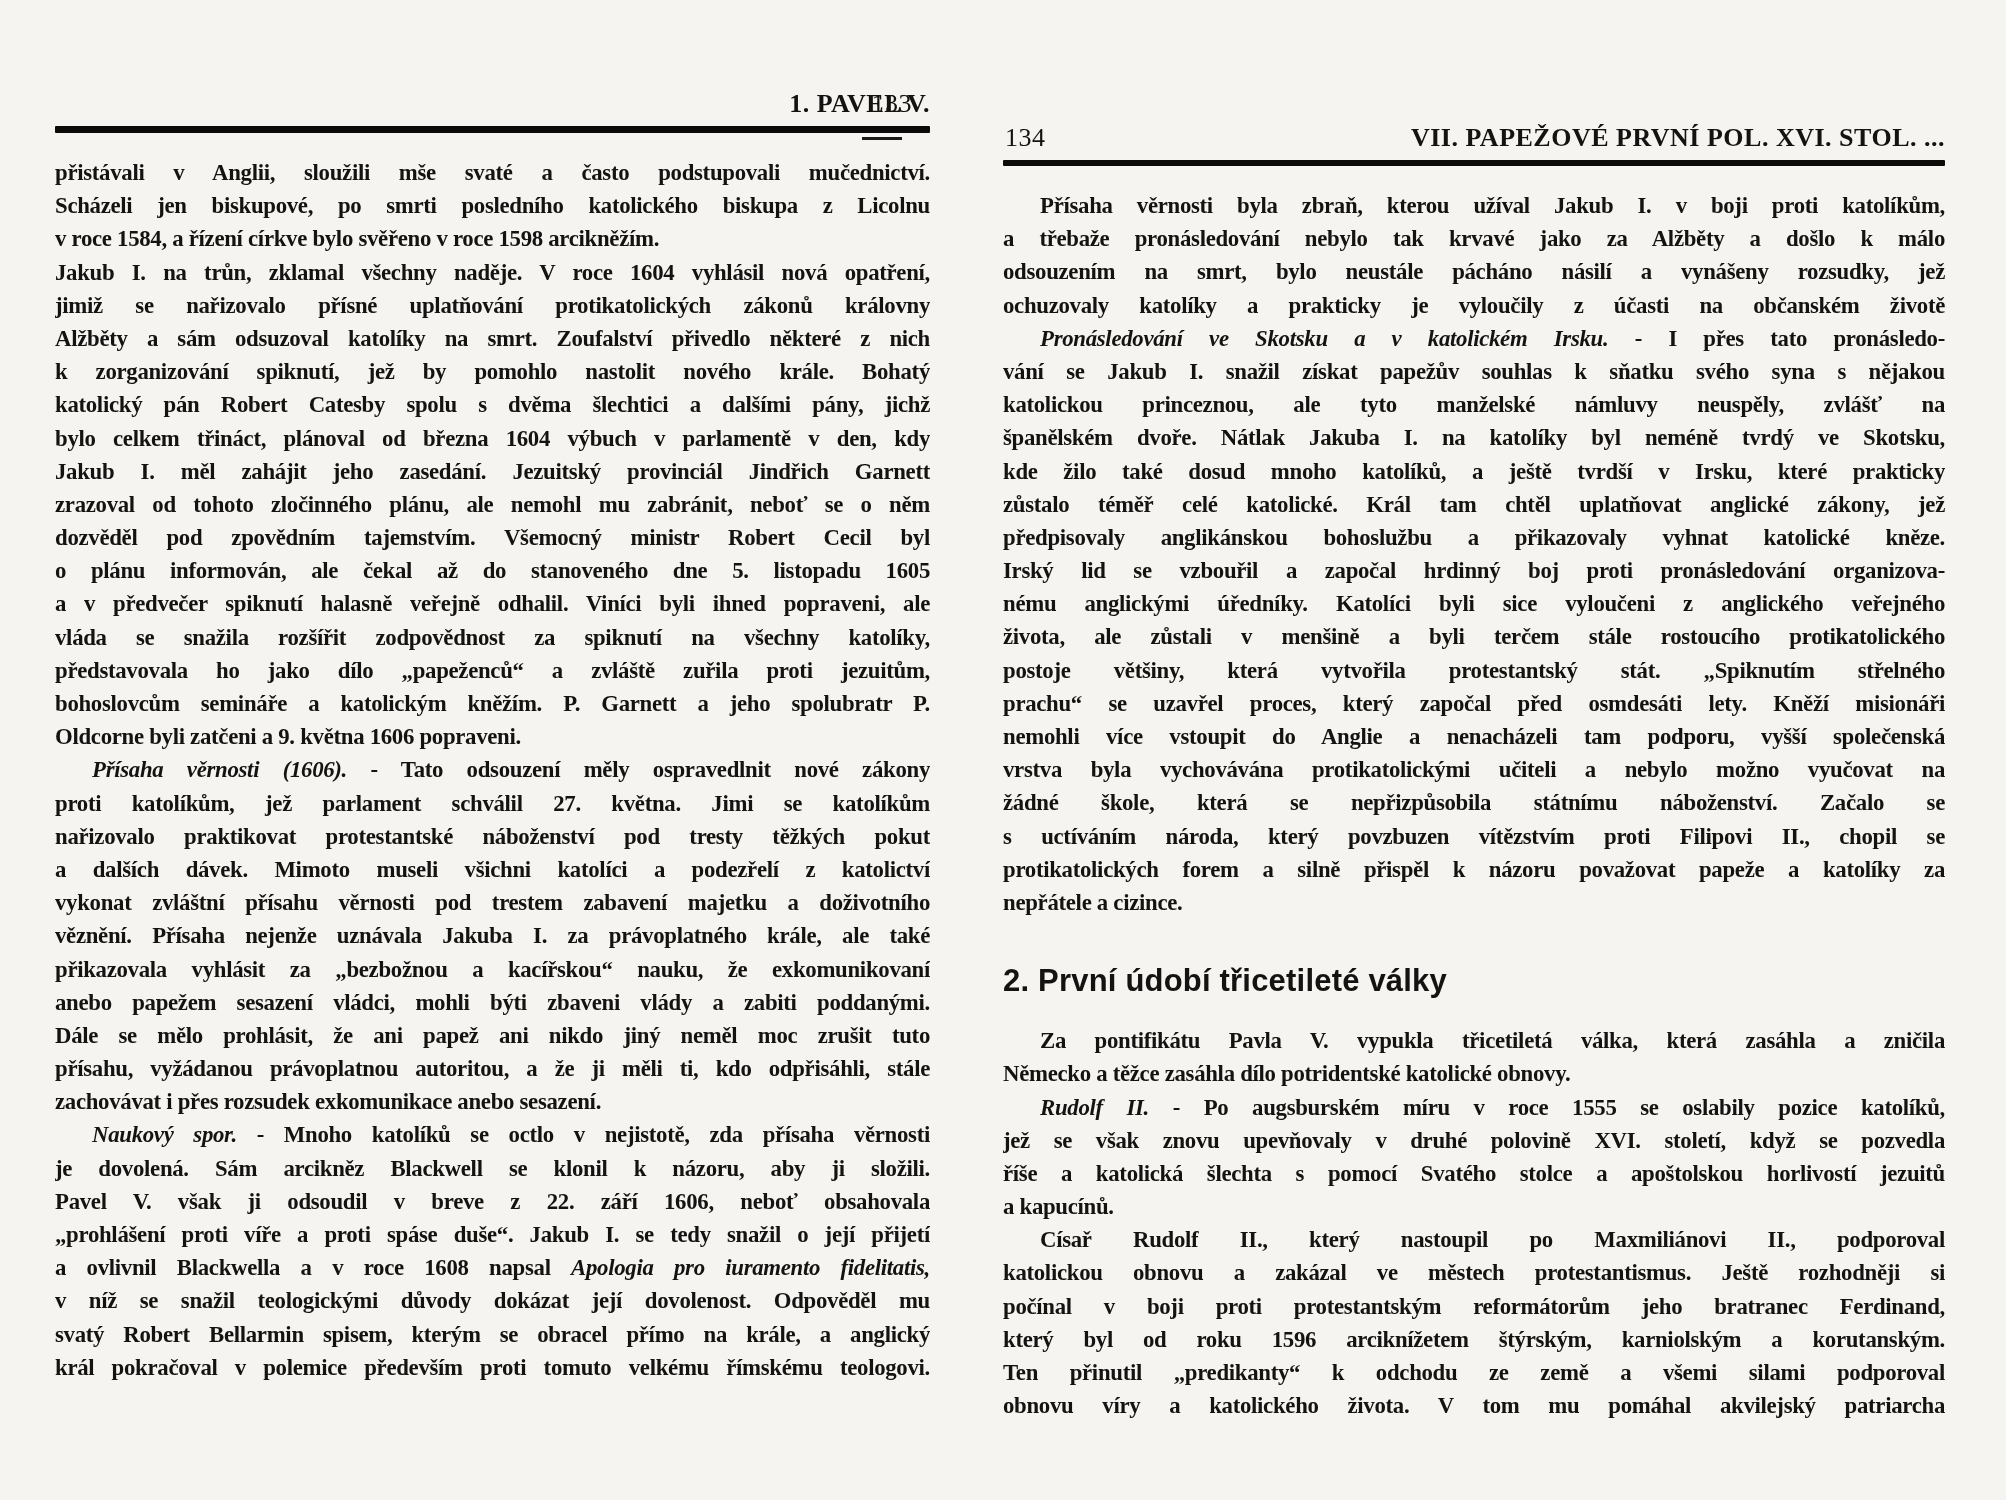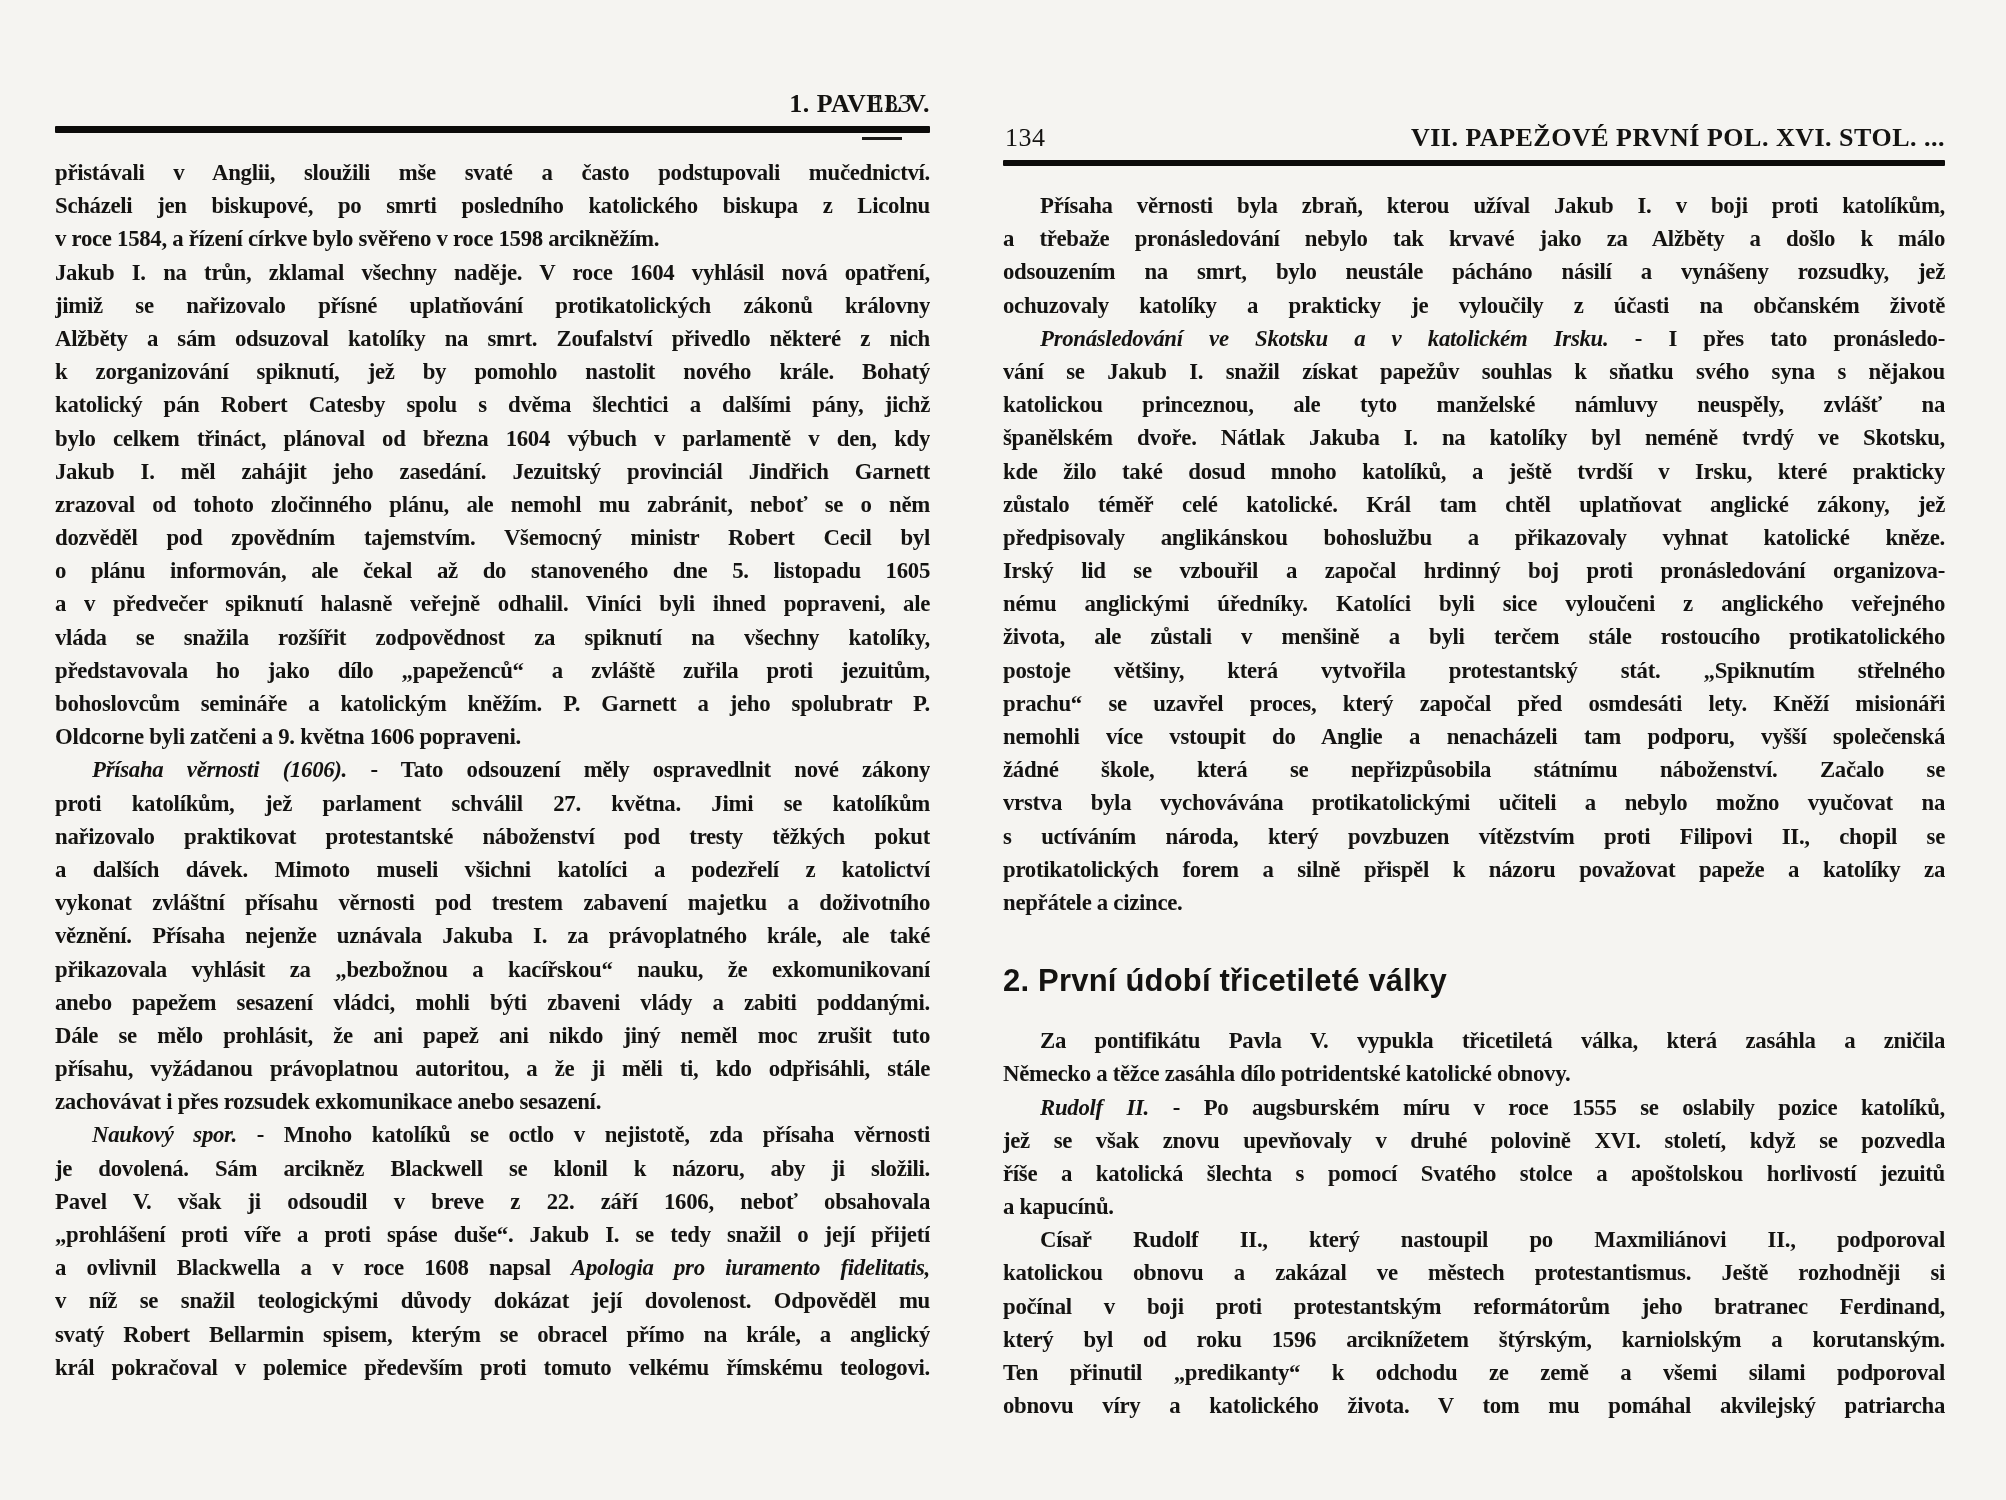--- a/index.html
+++ b/index.html
@@ -116,22 +116,22 @@
           <div class="line"><span>španělském dvoře. Nátlak Jakuba I. na katolíky byl neméně tvrdý ve Skotsku,</span></div>
           <div class="line"><span>kde žilo také dosud mnoho katolíků, a ještě tvrdší v Irsku, které prakticky</span></div>
           <div class="line"><span>zůstalo téměř celé katolické. Král tam chtěl uplatňovat anglické zákony, jež</span></div>
           <div class="line"><span>předpisovaly anglikánskou bohoslužbu a přikazovaly vyhnat katolické kněze.</span></div>
           <div class="line"><span>Irský lid se vzbouřil a započal hrdinný boj proti pronásledování organizova-</span></div>
           <div class="line"><span>nému anglickými úředníky. Katolíci byli sice vyloučeni z anglického veřejného</span></div>
           <div class="line"><span>života, ale zůstali v menšině a byli terčem stále rostoucího protikatolického</span></div>
           <div class="line"><span>postoje většiny, která vytvořila protestantský stát. „Spiknutím střelného</span></div>
           <div class="line"><span>prachu“ se uzavřel proces, který započal před osmdesáti lety. Kněží misionáři</span></div>
           <div class="line"><span>nemohli více vstoupit do Anglie a nenacházeli tam podporu, vyšší společenská</span></div>
+          <div class="line"><span>vrstva byla vychovávána protikatolickými učiteli a nebylo možno vyučovat na</span></div>
           <div class="line"><span>žádné škole, která se nepřizpůsobila státnímu náboženství. Začalo se</span></div>
-          <div class="line"><span>vrstva byla vychovávána protikatolickými učiteli a nebylo možno vyučovat na</span></div>
           <div class="line"><span>s uctíváním národa, který povzbuzen vítězstvím proti Filipovi II., chopil se</span></div>
           <div class="line"><span>protikatolických forem a silně přispěl k názoru považovat papeže a katolíky za</span></div>
           <div class="line last"><span>nepřátele a cizince.</span></div>
         </div>
       </div>
     <h2 class="section-heading">2. První údobí třicetileté války</h2>
     <div class="body">
         <div class="para">
           <div class="line indent"><span>Za pontifikátu Pavla V. vypukla třicetiletá válka, která zasáhla a zničila</span></div>
           <div class="line last"><span>Německo a těžce zasáhla dílo potridentské katolické obnovy.</span></div>

